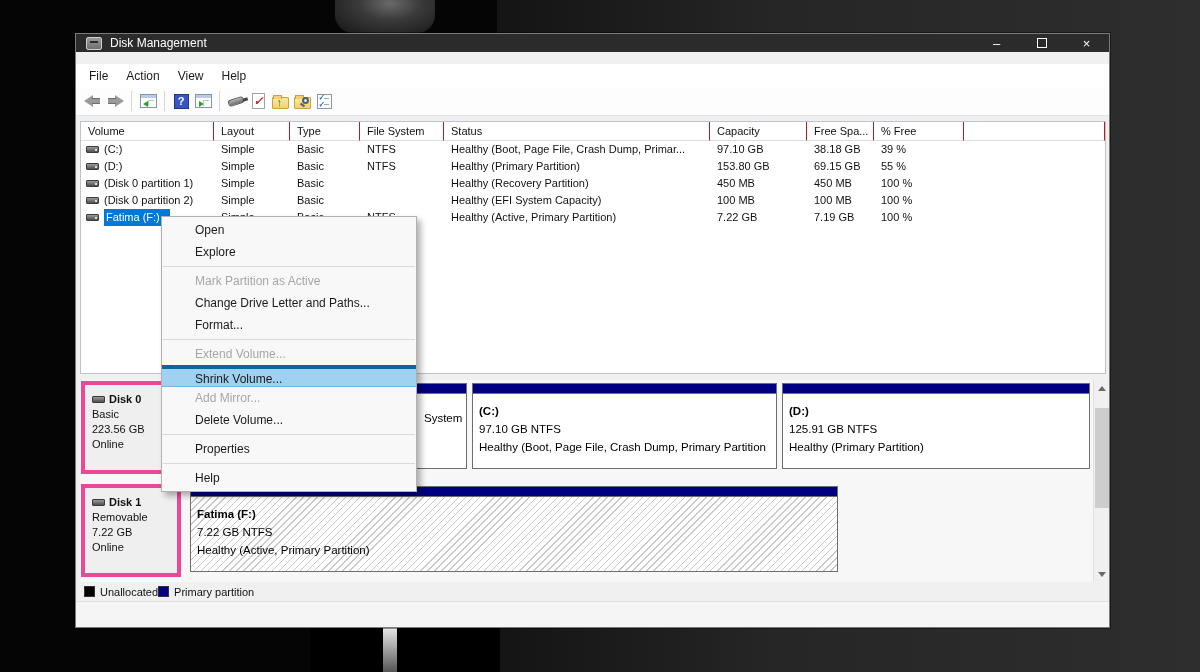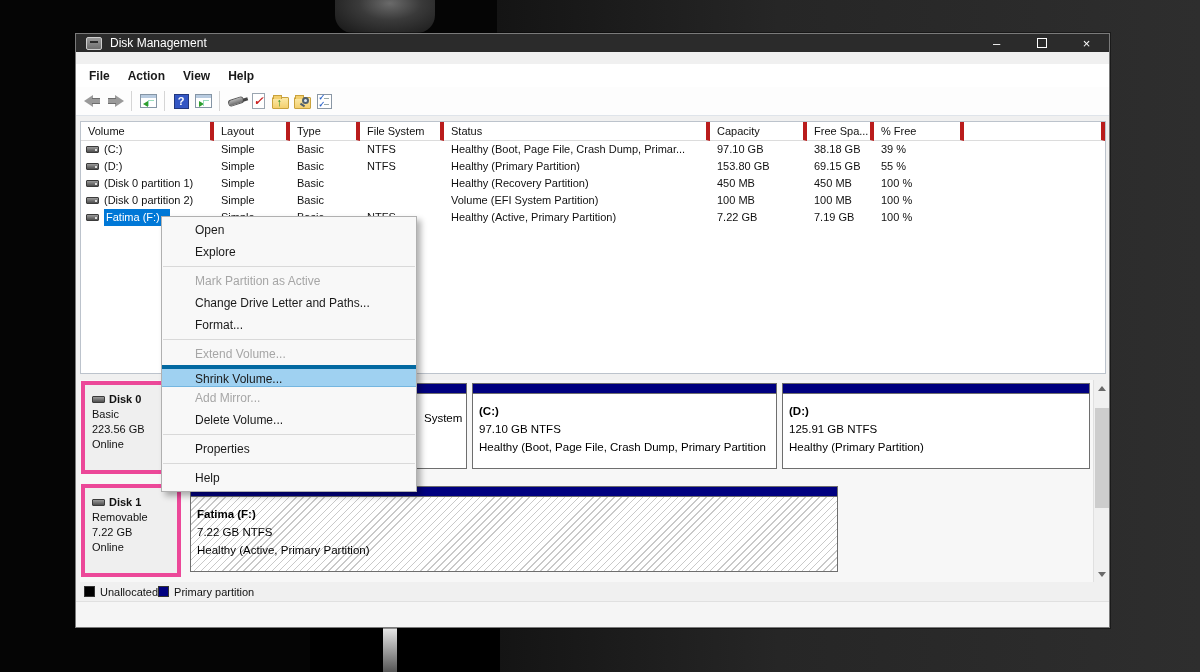--- a/index.html
+++ b/index.html
@@ -25,21 +25,21 @@
     background:linear-gradient(180deg,#9a9a9a,#6f6f6f); position:relative; }
   .app-icon::after { content:""; position:absolute; left:3px; top:3px; width:8px; height:2px; background:#2b2b2b; }
   .win-controls { margin-left:auto; display:flex; height:100%; }
   .win-btn { width:45px; height:100%; display:flex; align-items:center; justify-content:center;
     color:#fff; font-size:13px; }
   .max-glyph { width:10px; height:10px; border:1px solid #fff; display:inline-block; }
 
   
   .menubar { position:absolute; left:0; top:30px; width:100%; height:23px; background:#fff;
     display:flex; align-items:center; font-size:12px; color:#1a1a1a; }
-  .menu-item { padding:0 9px; height:100%; display:flex; align-items:center;font-weight:bold; }
+  .menu-item { padding:0 9px; height:100%; display:flex; align-items:center; }
   .menu-item:first-child { margin-left:4px; }
 
   
   .toolbar { position:absolute; left:0; top:53px; width:100%; height:29px; background:#fdfdfd;
     border-bottom:1px solid #dfe4ea; display:flex; align-items:center; padding-left:6px; }
   .tb-sep { width:1px; height:20px; background:#d5d5d5; margin:0 5px; }
   .tb-ico { width:22px; height:22px; display:flex; align-items:center; justify-content:center; position:relative; }
 
   .arrow { position:relative; width:18px; height:12px; }
   .arrow .tail { position:absolute; top:3px; width:8px; height:6px; background:#9a9a9a; border-top:1px solid #6e6e6e; border-bottom:1px solid #6e6e6e; }
@@ -73,21 +73,21 @@
   .folderico .mag::after { content:""; position:absolute; left:-4px; top:5px; width:5px; height:2px; background:#51606e; transform:rotate(35deg); }
 
   .listico { width:15px; height:15px; background:#fff; border:1px solid #8a97a5; position:relative; font-size:8px; color:#2a62c9; }
   .listico::after { content:"✓\A✓"; white-space:pre; position:absolute; left:1px; top:-1px; line-height:7px; font-weight:bold; }
   .listico .ln { position:absolute; right:2px; top:3px; width:5px; height:1px; background:#9aa; box-shadow:0 6px 0 #9aa; }
 
   
   .list-pane { position:absolute; left:4px; top:87px; width:1026px; height:253px; background:#fff; border:1px solid #bcc3cc; }
   .vgrid { display:grid; grid-template-columns:133px 76px 70px 84px 266px 97px 67px 90px 1fr; font-size:11px; color:#111; }
   .vhead { height:19px; line-height:18px; }
-  .vhead > div { border-right:4px solid #b91c1c; border-bottom:1px solid #dcdcdc; padding-left:7px; background:#fff; overflow:hidden; white-space:nowrap; }
+  .vhead > div { border-right:1px solid #b91c1c; border-bottom:1px solid #dcdcdc; padding-left:7px; background:#fff; overflow:hidden; white-space:nowrap; }
   .vrow { height:17px; line-height:17px; }
   .vrow > div { padding-left:7px; overflow:hidden; white-space:nowrap; }
   .vol-cell { display:flex; align-items:center; padding-left:5px !important; }
   .drive-ico { flex:0 0 auto; width:13px; height:7px; margin-right:5px; background:linear-gradient(180deg,#9b9b9b,#4f4f4f);
     border:1px solid #3b3b3b; border-radius:1px; position:relative; }
   .drive-ico::after { content:""; position:absolute; right:1px; top:2px; width:2px; height:2px; background:#ddd; }
   .sel-vol { background:#0078d7; color:#fff; padding:0 10px 0 2px; }
 
   
   .splitter { position:absolute; left:4px; top:340px; width:1026px; height:6px; background:#f0f0f0; }
@@ -279,21 +279,21 @@
     </div>
 
     <div class="vgrid vrow">
       <div class="vol-cell">
           <span class="drive-ico"></span>
           <span>(Disk 0 partition 2)</span>
         </div>
       <div>Simple</div>
       <div>Basic</div>
       <div></div>
-      <div>Volume (EFI System Partition)</div>
+      <div>Healthy (EFI System Capacity)</div>
       <div>100 MB</div>
       <div>100 MB</div>
       <div>100 %</div>
       <div></div>
     </div>
 
     <div class="vgrid vrow">
       <div class="vol-cell">
           <span class="drive-ico"></span>
           <span class="sel-vol">Fatima (F:)</span>

